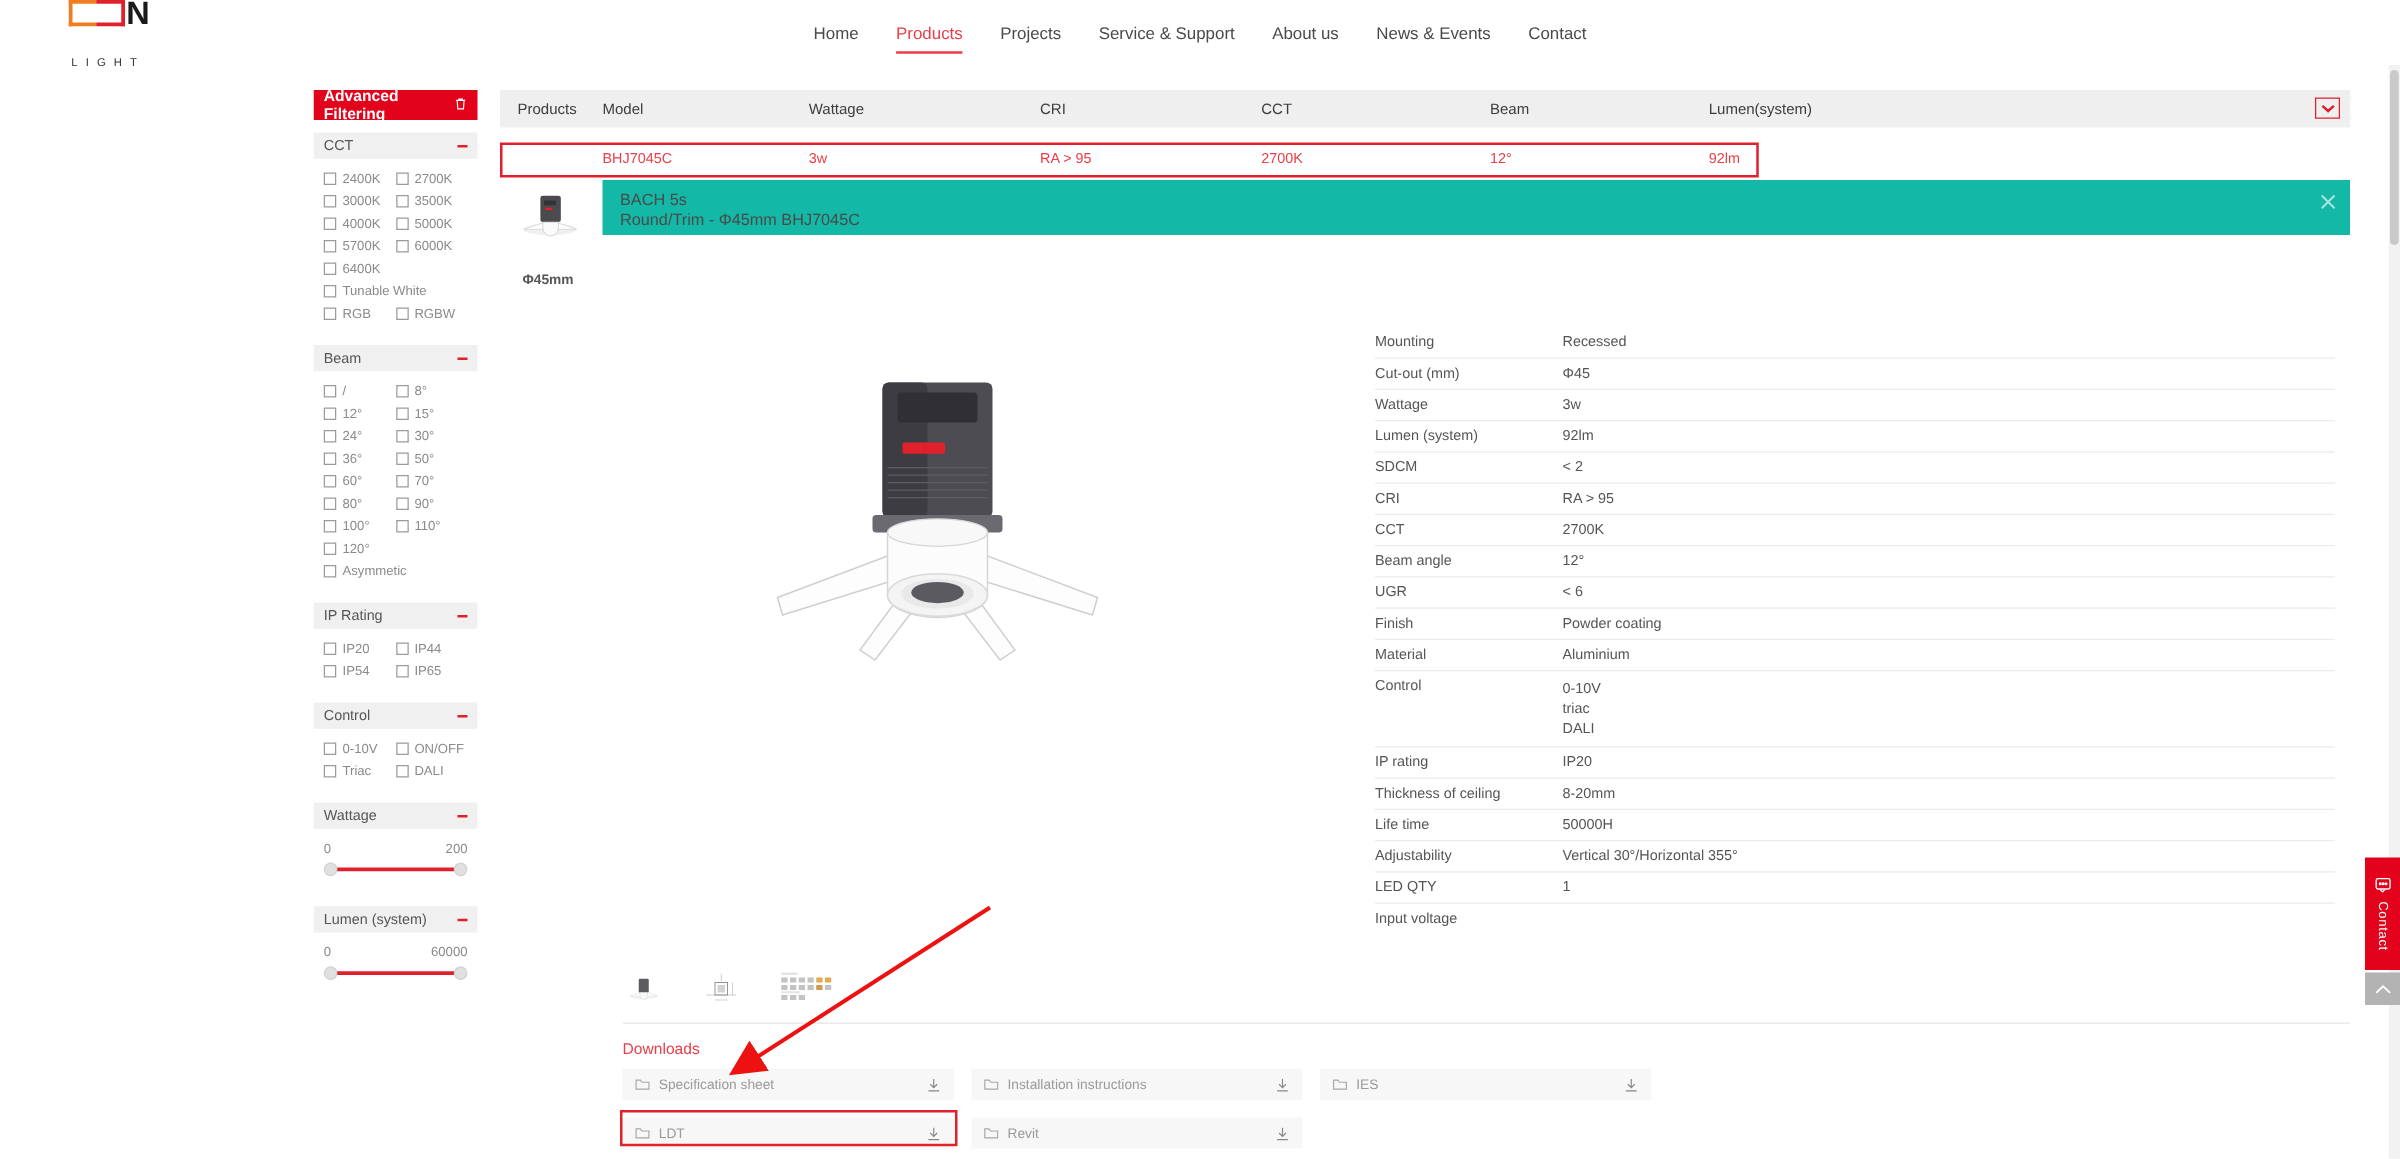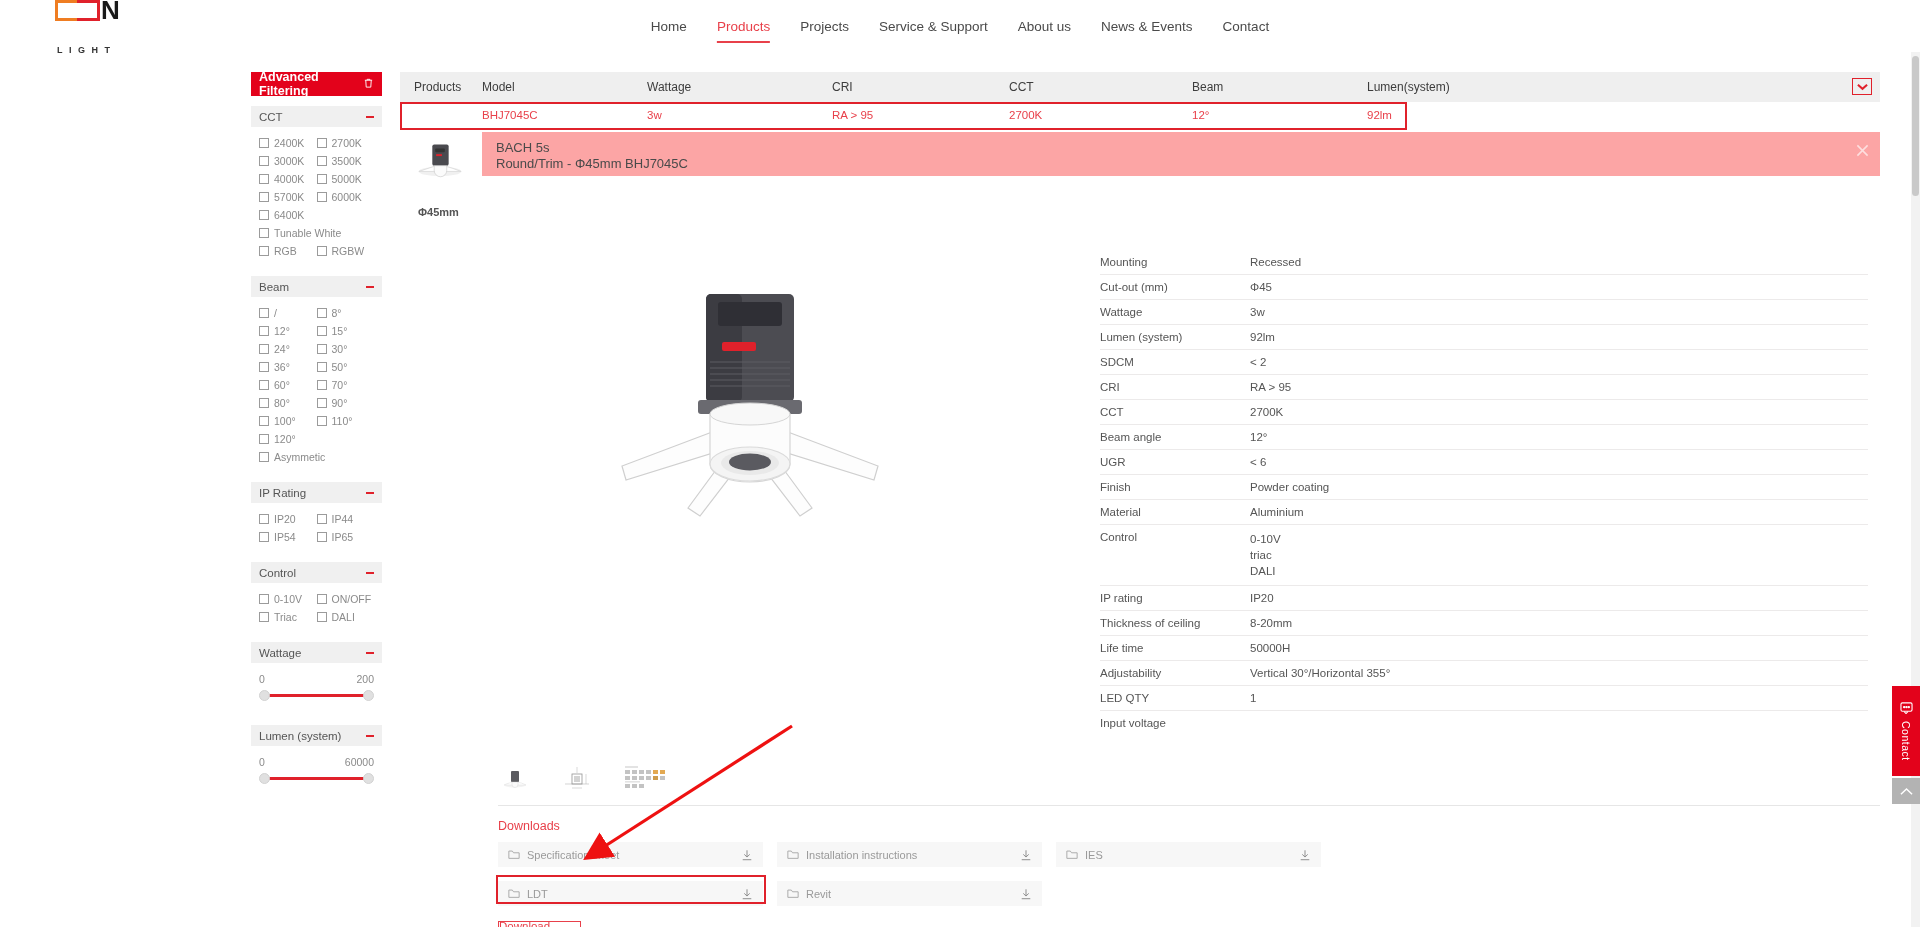--- a/index.html
+++ b/index.html
@@ -20,21 +20,21 @@
     position: relative;
     z-index: 30;
   }
   .logo { margin-left: 55px; width: 78px; }
   .logo-marks { display: flex; align-items: center; height: 26px; }
   .logo-c { width: 22px; height: 21px; border: 3px solid #ef7d22; border-right: none; }
   .logo-d { width: 23px; height: 21px; border: 3px solid #e0212b; border-left: none; margin-left: 0px; }
   .logo-n { font-size: 26px; line-height: 21px; font-weight: 700; color: #1a1a1a; margin-left: 1px; letter-spacing: -1px;}
   .logo-sub {
     font-size: 9px; letter-spacing: 6.5px; color: #333; margin-top: 21px;
-    font-weight: 700; padding-left: 2px;
+    font-weight: 400; padding-left: 2px;
   }
 
   .nav {
     position: absolute; left: 50%; transform: translateX(-50%);
     display: flex; align-items: center; gap: 0px; height: 52px; text-align: center;
   }
   .nav a {
     font-size: 13.5px; color: #4a4a4a; text-decoration: none;
     padding: 17px 15px 17px 15px; display: inline-block;
     position: relative; white-space: nowrap;
@@ -111,41 +111,41 @@
   .c-cri { width: 177px; }
   .c-cct { width: 183px; }
   .c-beam { width: 175px; }
   .c-lumen { width: 200px; }
   .chev-box {
     position: absolute; right: 8px; top: 6px;
     width: 20px; height: 17px; border: 1.7px solid #e0212b;
     display: flex; align-items: center; justify-content: center;
   }
 
-  .tbl-row-wrap { position: relative; }
+  .tbl-row-wrap { position: relative; margin-top: 12px; }
   .tbl-row {
     display: flex; align-items: center; height: 26px;
     font-size: 11.5px; color: #e8404a; background: #fff;
   }
   .row-outline {
     position: absolute; left: 0; top: 0; width: 1007px; height: 28px;
     border: 2.2px solid #e0212b; pointer-events: none;
   }
 
   
   .prod-bar {
     display: flex; margin-top: 4px;
   }
   .prod-thumb-col { width: 82px; padding-left: 10px; }
   .prod-thumb {
     width: 60px; height: 52px; display:flex; align-items:center; justify-content:center;
   }
   .prod-size { font-size: 11px; color: #555; margin-top: 22px; padding-left: 8px; font-weight: bold; }
   .prod-title-bar {
-    flex: 1; background: #fca5a5; padding: 8px 14px 10px 14px;
+    flex: 1; background: #14b8a6; padding: 8px 14px 10px 14px;
     position: relative; height: 44px;
   }
   .prod-title { font-size: 13px; color: #4a4a4a; line-height: 16px; }
   .close-x {
     position: absolute; right: 11px; top: 11px; width: 13px; height: 13px; opacity: .65;
   }
 
   
   .prod-body { display: flex; margin-top: 10px; }
   .prod-image-col {

